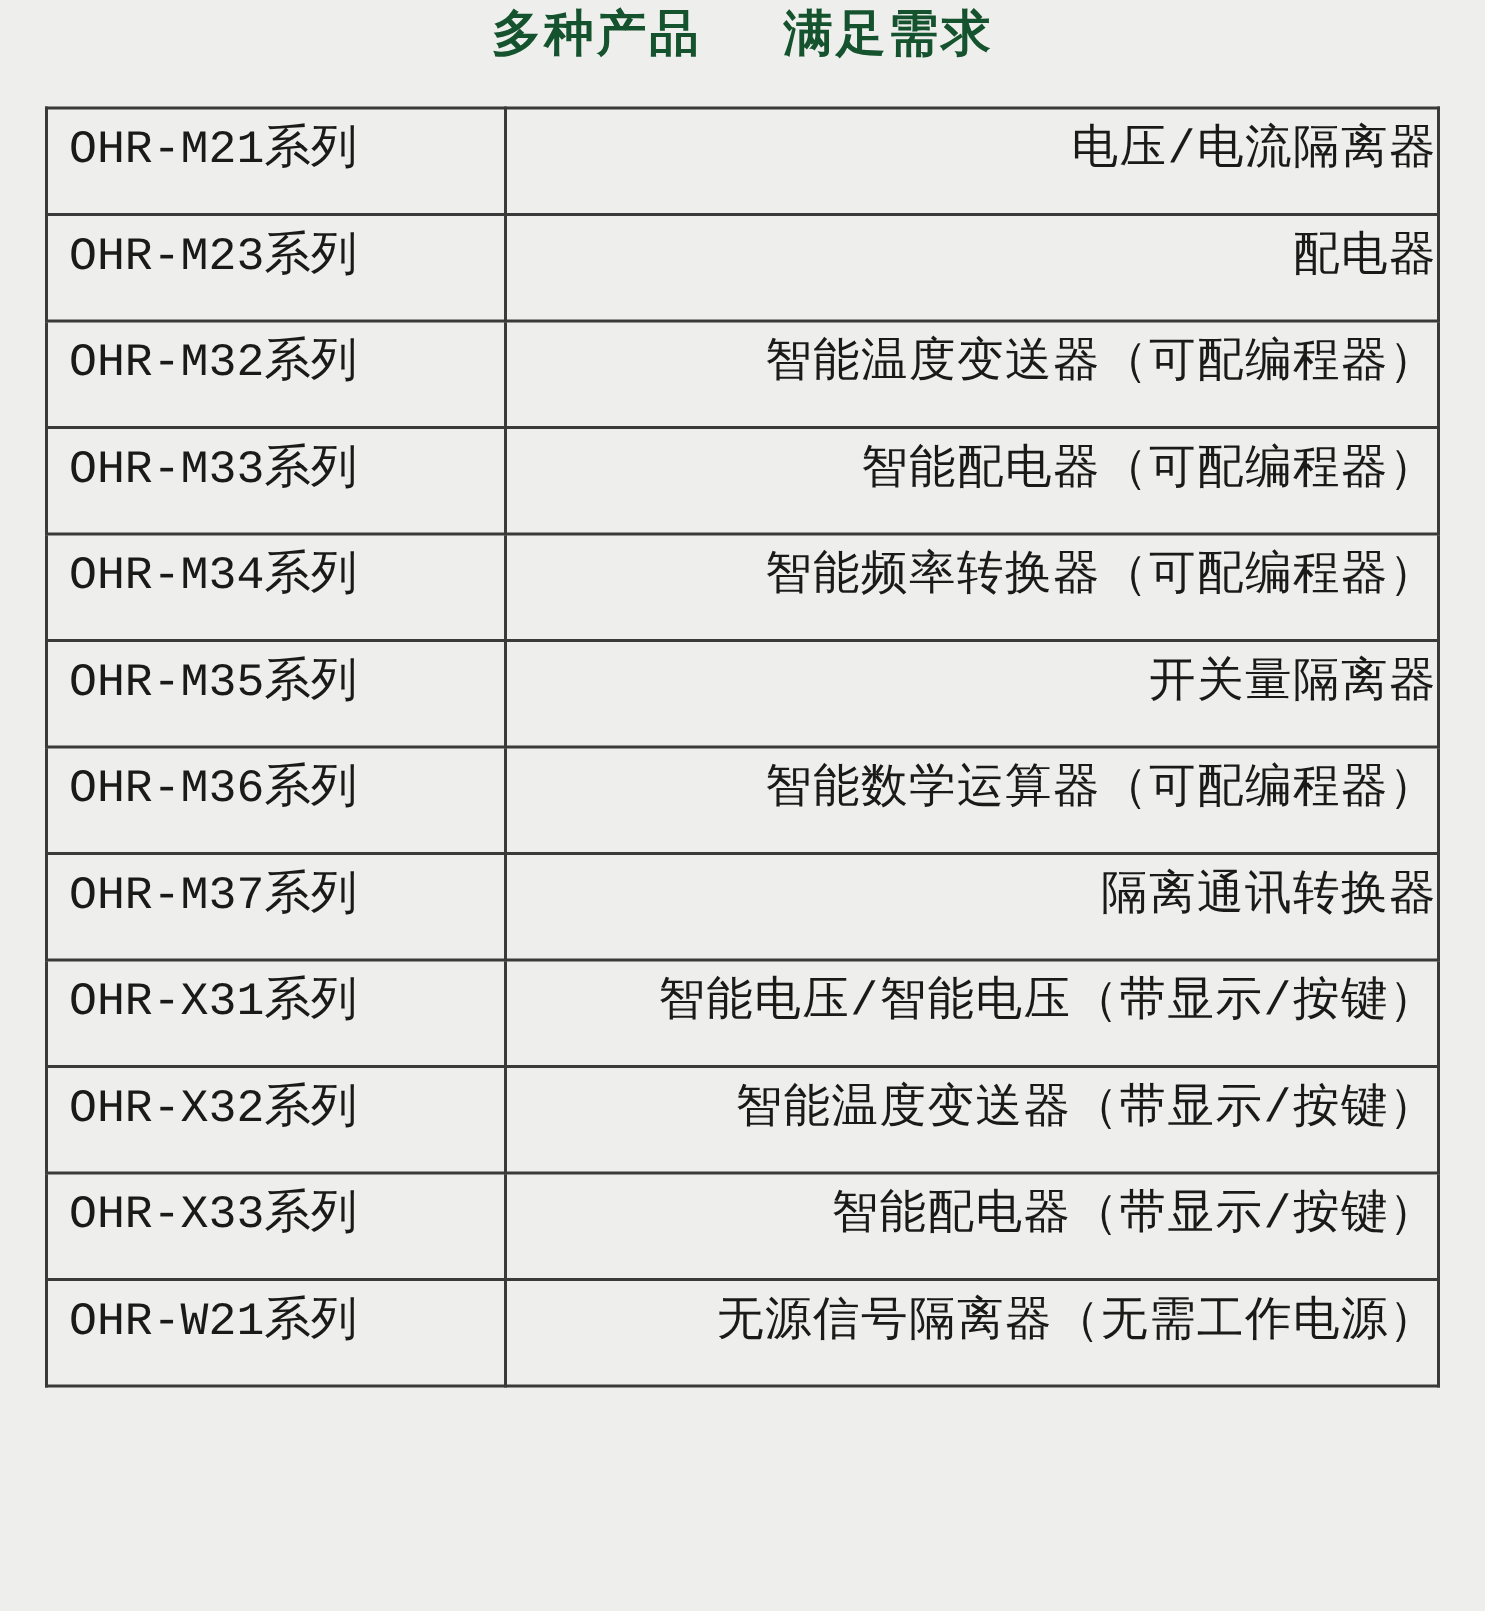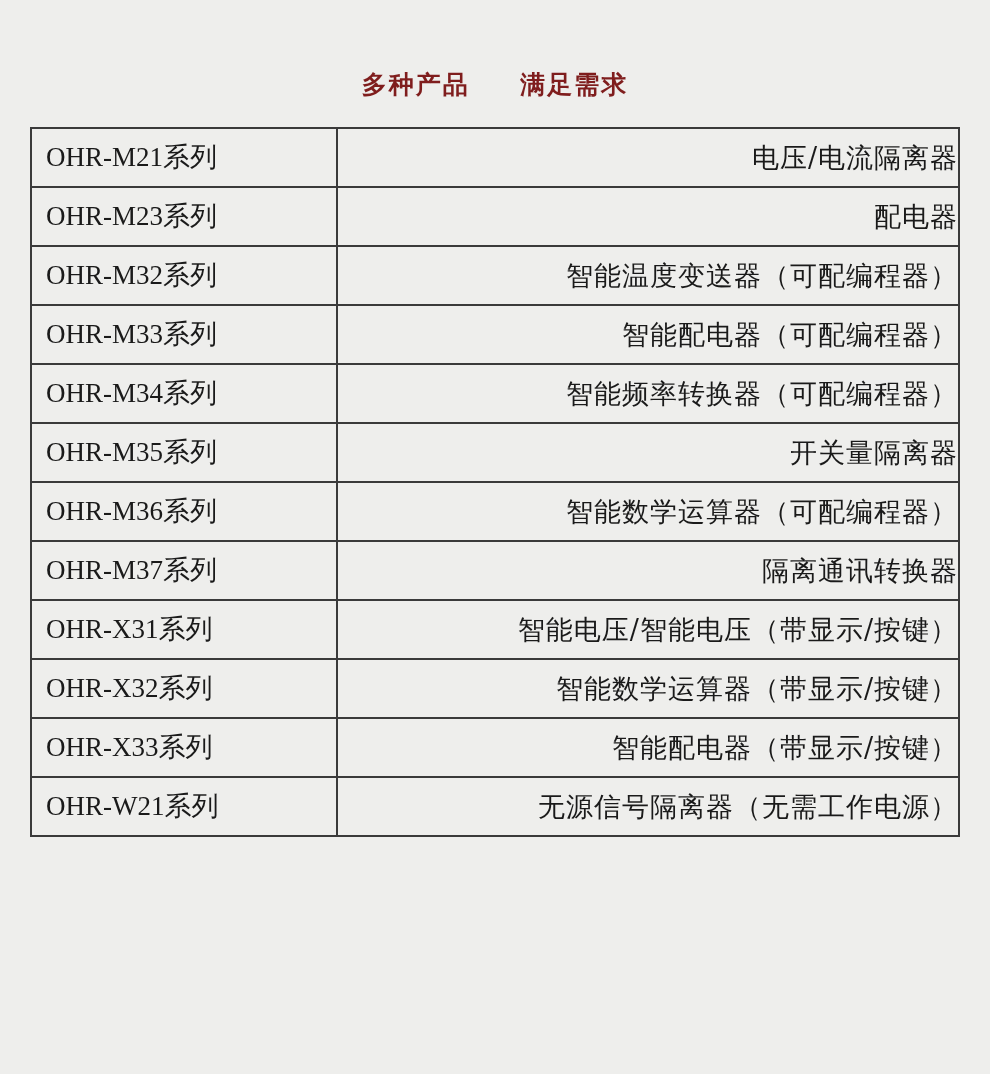--- a/index.html
+++ b/index.html
@@ -16,46 +16,46 @@
   }
   .page {
     position: relative;
     width: 990px;
     height: 1074px;
     box-sizing: border-box;
   }
   .title {
     text-align: center;
     font-family: "Liberation Serif", serif;
-    font-size: 25px;
+    font-size: 33px;
     font-weight: bold;
     letter-spacing: 2px;
-    padding-top: 68px;
-    color: #7f1d1d;
+    color: #14532d;
   }
   .title .gap {
     display: inline-block;
     width: 34px;
   }
   .table-wrap {
     margin: 26px 30px 0 30px;
   }
   table.products {
     border-collapse: collapse;
     width: 930px;
     table-layout: fixed;
     background: transparent;
   }
   table.products td {
     border: 2px solid #3a3a3a;
     height: 57px;
     vertical-align: middle;
-    padding: 0 0 0 14px;
-    font-size: 27px;
+    padding: 0 0 12px 14px;
+    font-size: 31px;
     line-height: 1.1;
+    font-family: Liberation Mono, monospace;
   }
   td.code {
     width: 290px;
     font-family: "Liberation Serif", serif;
     letter-spacing: 0px;
     white-space: nowrap;
   }
   td.desc {
     font-family: "DejaVu Serif", serif;
     font-size: 25px;
@@ -110,21 +110,21 @@
         <tr>
           <td class="code">OHR-M37系列</td>
           <td class="desc">隔离通讯转换器</td>
         </tr>
         <tr>
           <td class="code">OHR-X31系列</td>
           <td class="desc">智能电压/智能电压（带显示/按键）</td>
         </tr>
         <tr>
           <td class="code">OHR-X32系列</td>
-          <td class="desc">智能数学运算器（带显示/按键）</td>
+          <td class="desc">智能温度变送器（带显示/按键）</td>
         </tr>
         <tr>
           <td class="code">OHR-X33系列</td>
           <td class="desc">智能配电器（带显示/按键）</td>
         </tr>
         <tr>
           <td class="code">OHR-W21系列</td>
           <td class="desc">无源信号隔离器（无需工作电源）</td>
         </tr>
       </tbody>

